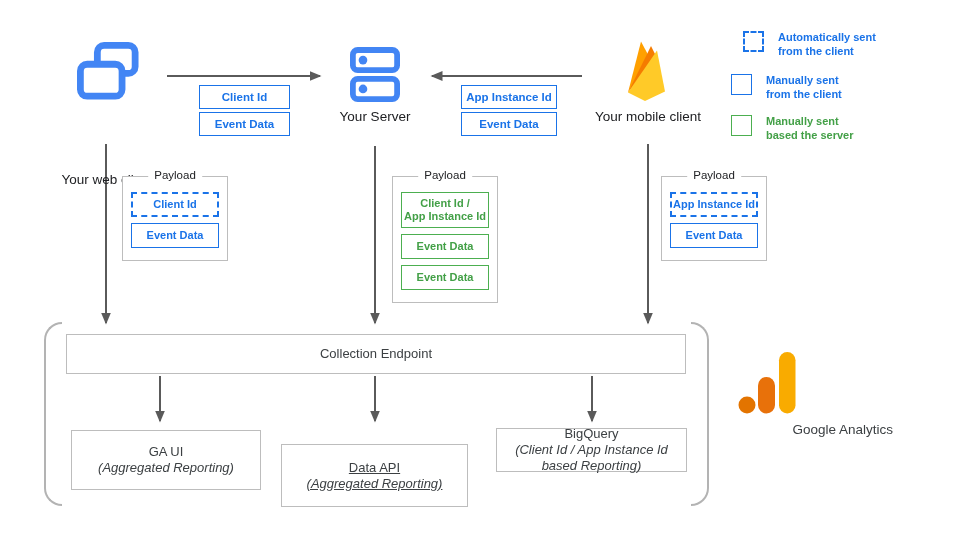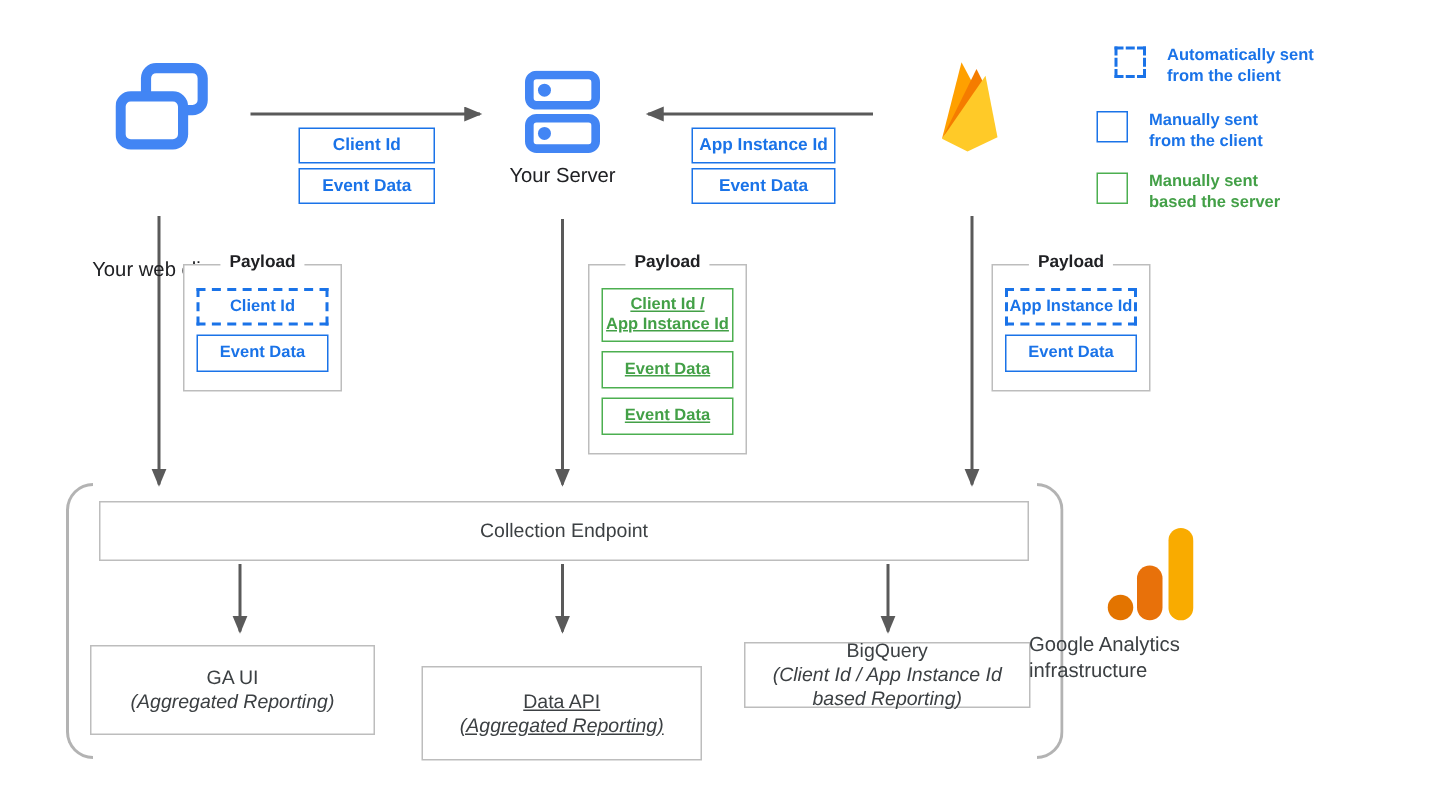--- a/index.html
+++ b/index.html
@@ -52,21 +52,21 @@
     gap: 6px;
   }
   .payload-title {
     position: absolute;
     top: -8px;
     left: 50%;
     transform: translateX(-50%);
     background: #fff;
     padding: 0 6px;
     font-size: 11.5px;
-    font-weight: bold;
+    font-weight: normal;
     color: #202124;
     white-space: nowrap;
   }
   .pitem {
     display: flex;
     flex-direction: column;
     align-items: center;
     justify-content: center;
     text-align: center;
     font-size: 11px;
@@ -74,21 +74,21 @@
     line-height: 13px;
     min-height: 25px;
     box-sizing: border-box;
     background: #fff;
     padding: 2px 1px;
   }
   .pitem span { display: block; white-space: nowrap; }
   .pitem.two-line { min-height: 36px; }
   .dashed-blue { border: 2px dashed #1A73E8; color: #1A73E8; }
   .solid-blue  { border: 1.5px solid #1A73E8; color: #1A73E8; }
-  .solid-green { border: 1.5px solid #4CAF50; color: #43A047; text-decoration: underline; }
+  .solid-green { border: 1.5px solid #4CAF50; color: #43A047; }
 
   
   .legend-item { position: absolute; display: flex; gap: 14px; align-items: flex-start; }
   .swatch { width: 21px; height: 21px; box-sizing: border-box; background: #fff; flex: 0 0 auto; }
   .legend-text { font-size: 11px; font-weight: bold; line-height: 13.5px; }
   .legend-text.blue { color: #1A73E8; }
   .legend-text.green { color: #43A047; }
 
   
   .bigbox {
@@ -110,22 +110,23 @@
 
   
   .bracket { position: absolute; width: 18px; height: 184px; box-sizing: border-box; }
   .bracket.left  { border: 2px solid #B3B3B3; border-right: none; border-radius: 18px 0 0 18px; }
   .bracket.right { border: 2px solid #B3B3B3; border-left: none;  border-radius: 0 18px 18px 0; }
 
   .ga-text {
     position: absolute;
     font-size: 13.5px;
     color: #3C4043;
-    text-align: left;
+    text-align: right;
     line-height: 17px;
+    margin-left: 47px;
   }
 </style>
 </head>
 <body>
 
 <div class="canvas">
 
   <svg class="arrows" width="960" height="540" viewBox="0 0 960 540">
     <defs>
       <marker id="ah" markerUnits="userSpaceOnUse" markerWidth="14" markerHeight="12" refX="10.5" refY="5" orient="auto">
@@ -154,20 +155,21 @@
     <rect x="3" y="33" width="46" height="21" rx="5" fill="#fff" stroke="#4285F4" stroke-width="6"></rect>
     <circle cx="13.5" cy="43.5" r="4.5" fill="#4285F4"></circle>
   </svg>
   <div class="node-label" style="left:325px; top:109px; width:100px;">Your Server</div>
 
   <svg class="abs" style="left:621px; top:39px;" width="50" height="64" viewBox="0 0 100 128">
     <polygon points="14,107 40,5 56,35" fill="#FFA000"></polygon>
     <polygon points="14,107 60,14 72,38" fill="#F57C00"></polygon>
     <polygon points="14,107 72,23 88,105 48,124" fill="#FFCA28"></polygon>
   </svg>
+  <div class="node-label" style="left:578px; top:109px; width:140px;">Your mobile client</div>
 
   <div class="tag" style="left:199px; top:85px;  width:91px;">Client Id</div>
   <div class="tag" style="left:199px; top:112px; width:91px;">Event Data</div>
   <div class="tag" style="left:461px; top:85px;  width:96px;">App Instance Id</div>
   <div class="tag" style="left:461px; top:112px; width:96px;">Event Data</div>
 
   <div class="legend-item" style="left:743px; top:31px;">
     <div class="swatch dashed-blue"></div>
     <div class="legend-text blue">
       <div>Automatically sent</div>
@@ -223,36 +225,35 @@
     </div>
   </div>
 
   <div class="bracket left" style="left:44px;  top:322px;"></div>
   <div class="bracket right" style="left:691px; top:322px;"></div>
 
   <div class="bigbox" style="left:66px; top:334px; width:620px; height:40px;">
     <div>Collection Endpoint</div>
   </div>
 
-  <div class="bigbox" style="left:60px; top:430px; width:190px; height:60px;">
+  <div class="bigbox" style="left:71px; top:430px; width:190px; height:60px;">
     <div>GA UI</div>
     <div class="subtitle">(Aggregated Reporting)</div>
   </div>
   <div class="bigbox" style="left:281px; top:444px; width:187px; height:63px;text-decoration:underline;">
     <div>Data API</div>
     <div class="subtitle">(Aggregated Reporting)</div>
   </div>
   <div class="bigbox" style="left:496px; top:428px; width:191px; height:44px;">
     <div>BigQuery</div>
     <div class="subtitle">(Client Id / App Instance Id based Reporting)</div>
   </div>
 
   <svg class="abs" style="left:737px; top:351px;" width="60" height="64" viewBox="0 0 60 64">
     <circle cx="10" cy="54" r="8.5" fill="#E37400"></circle>
     <rect x="21" y="26" width="17" height="36.5" rx="8.5" fill="#E8710A"></rect>
     <rect x="42" y="1" width="16.5" height="61.5" rx="8.25" fill="#F9AB00"></rect>
   </svg>
   <div class="ga-text" style="left:686px; top:421px; width:160px;">
     <div>Google Analytics</div>
-    <div>infrastructure</div>
   </div>
 
 </div>
 
 </body></html>

